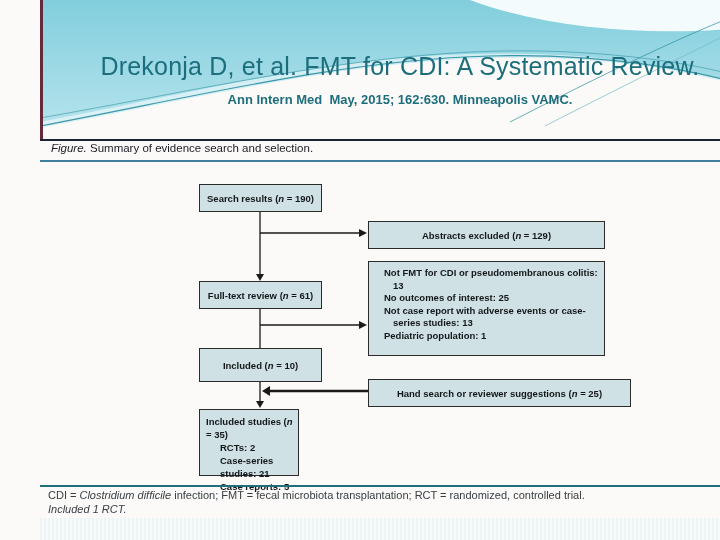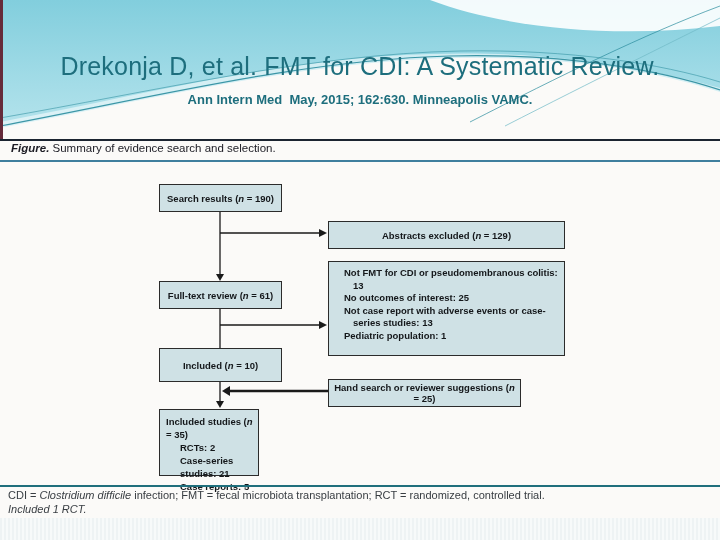--- a/index.html
+++ b/index.html
@@ -2,21 +2,21 @@
 <html><head>
 <meta charset="utf-8">
 <style>
   html,body{margin:0;padding:0;}
   body{
     width:720px;height:540px;overflow:hidden;position:relative;
     background:#fbfaf8;
     font-family:"Liberation Sans","DejaVu Sans",sans-serif;
     -webkit-font-smoothing:antialiased;
   }
-  .slide{position:absolute;inset:0;}
+  .slide{position:absolute;inset:0;margin-left:40px;}
 
   
   .header{position:absolute;left:0;top:0;width:720px;height:140px;}
   .header svg{position:absolute;left:0;top:0;}
   .accent-stripe{position:absolute;left:0;top:0;width:3px;height:140px;background:#662b3a;}
   .title{
     position:absolute;left:0;top:52px;width:720px;text-align:center;
     font-size:25px;font-weight:400;color:#1d6e7d;letter-spacing:.2px;margin:0;
   }
   .subtitle{
@@ -25,37 +25,37 @@
   }
 
   
   .rule{position:absolute;left:0;width:720px;height:2px;}
   .rule-caption-top{top:139px;background:#1b2430;}
   .rule-caption-bottom{top:160px;background:#3f7f9e;}
   .caption{
     position:absolute;left:11px;top:142px;width:700px;
     font-size:11.5px;color:#1c1c24;
   }
-  .caption i{font-weight:bold;}
+  .caption i{font-weight:normal;}
 
   
   .canvas{position:absolute;inset:0;}
   .connectors{position:absolute;left:0;top:0;}
   .box{
     position:absolute;box-sizing:border-box;
     background:#cfe1e5;border:1.5px solid #2b2b2b;
     font-size:9.5px;font-weight:bold;color:#14171a;line-height:11px;
   }
   .box.center{display:flex;align-items:center;justify-content:center;text-align:center;padding:13px 3px;}
   .b-search      {left:159px;top:184px;width:123px;height:24px;}
   .b-abstracts   {left:328px;top:221px;width:237px;height:24px;}
   .b-fulltext    {left:159px;top:281px;width:123px;height:24px;}
   .b-excluded    {left:328px;top:261px;width:237px;height:95px;padding:5px 6px 3px 7px;line-height:12.5px;}
   .b-included    {left:159px;top:348px;width:123px;height:34px;}
-  .b-handsearch  {left:328px;top:379px;width:193px;height:24px;}
+  .b-handsearch  {left:328px;top:379px;width:263px;height:24px;}
   .b-incstudies  {left:159px;top:409px;width:100px;height:67px;padding:5px 4px 3px 6px;line-height:13px;}
   .box-head{margin:0;}
   .b-excluded .box-item{padding-left:17px;text-indent:-9px;}
   .b-incstudies .box-item{padding-left:14px;}
 
   
   .rule-footer{top:485px;background:#1f6f7c;}
   .footnote{
     position:absolute;left:8px;top:489px;width:704px;
     font-size:11px;line-height:13.5px;color:#383d42;

